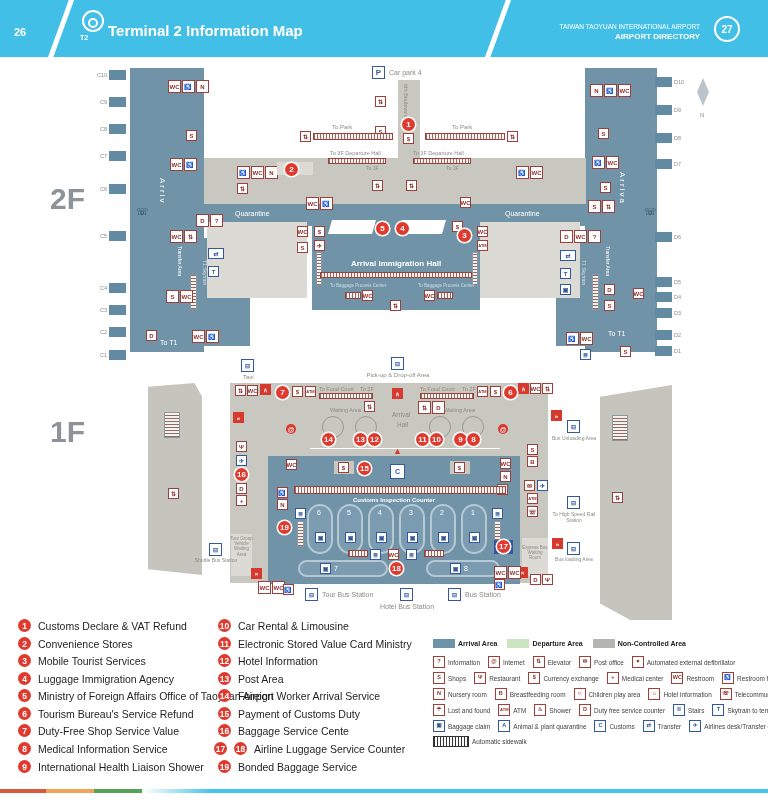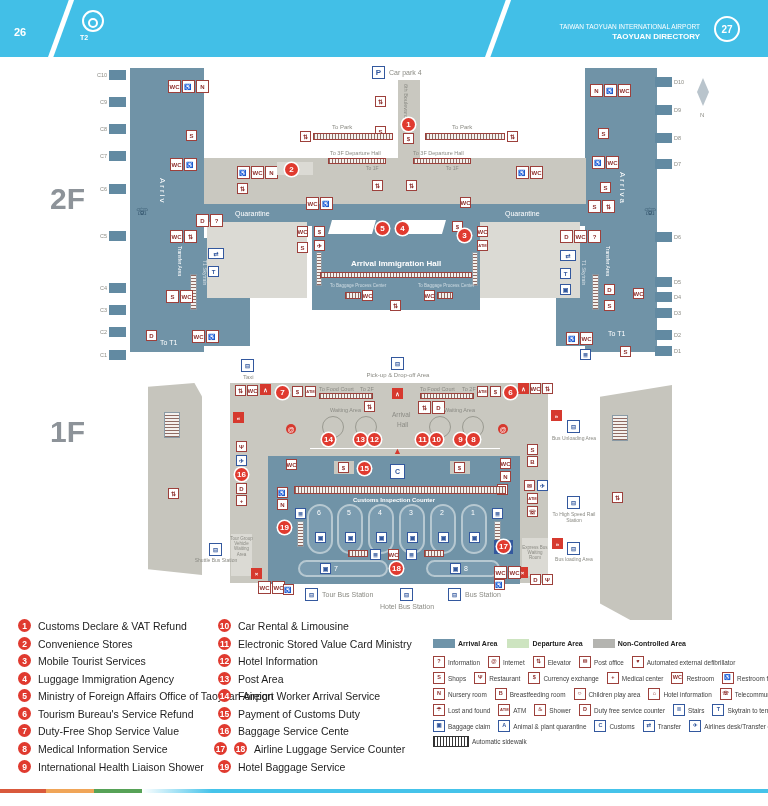--- a/index.html
+++ b/index.html
@@ -67,23 +67,24 @@
 
   <div class="a hdr">
     <div class="a slash" style="left:58px"></div>
     <div class="a slash" style="left:495px"></div>
     <span class="a pgno" style="left:14px;top:26px">26</span>
     <div class="a" style="left:78px;top:10px;width:26px">
       <div class="pinc" style="margin-left:4px"></div>
       <div class="pind" style="margin:-14px 0 0 10px"></div>
       <span class="a pint" style="left:2px;top:24px">T2</span>
     </div>
+    <span class="a title" style="left:108px;top:22px">Terminal 2 Information Map</span>
     <div class="a hsub" style="left:505px;top:22px;width:195px">
       <div style="font-size:6.5px">TAIWAN TAOYUAN INTERNATIONAL AIRPORT</div>
-      <div style="font-size:8px;font-weight:700">TAOYUAN DIRECTORY</div>
+      <div style="font-size:8px;font-weight:700">AIRPORT DIRECTORY</div>
     </div>
     <div class="a circ27" style="left:714px;top:16px">27</div>
   </div>
 
   <span class="a fl" style="left:50px;top:182px">2F</span>
   <span class="a fl" style="left:50px;top:415px">1F</span>
   <div class="a diam" style="left:697px;top:78px"></div>
   <span class="a t" style="left:700px;top:112px">N</span>
 
   <div class="a blue" style="left:130px;top:68px;width:74px;height:284px"></div>
@@ -552,21 +553,21 @@
       <span class="badge">16</span>
       <span>Baggage Service Cente</span>
     </div>
   <div class="a li" style="left:214px;top:742px">
       <span class="badge">17</span>
       <span class="badge">18</span>
       <span>Airline Luggage Service Counter</span>
     </div>
   <div class="a li" style="left:218px;top:760px">
       <span class="badge">19</span>
-      <span>Hotel Baggage Service</span>
+      <span>Bonded Baggage Service</span>
     </div>
 
   <div class="a lgrow" style="left:433px;top:639px;gap:10px">
     <div class="lgit" style="font-size:7px">
         <span class="sw" style="background:#6f94a9"></span>
         <span class="swlab">Arrival Area</span>
       </div>
     <div class="lgit" style="font-size:7px">
         <span class="sw" style="background:#cde4c0"></span>
         <span class="swlab">Departure Area</span>

